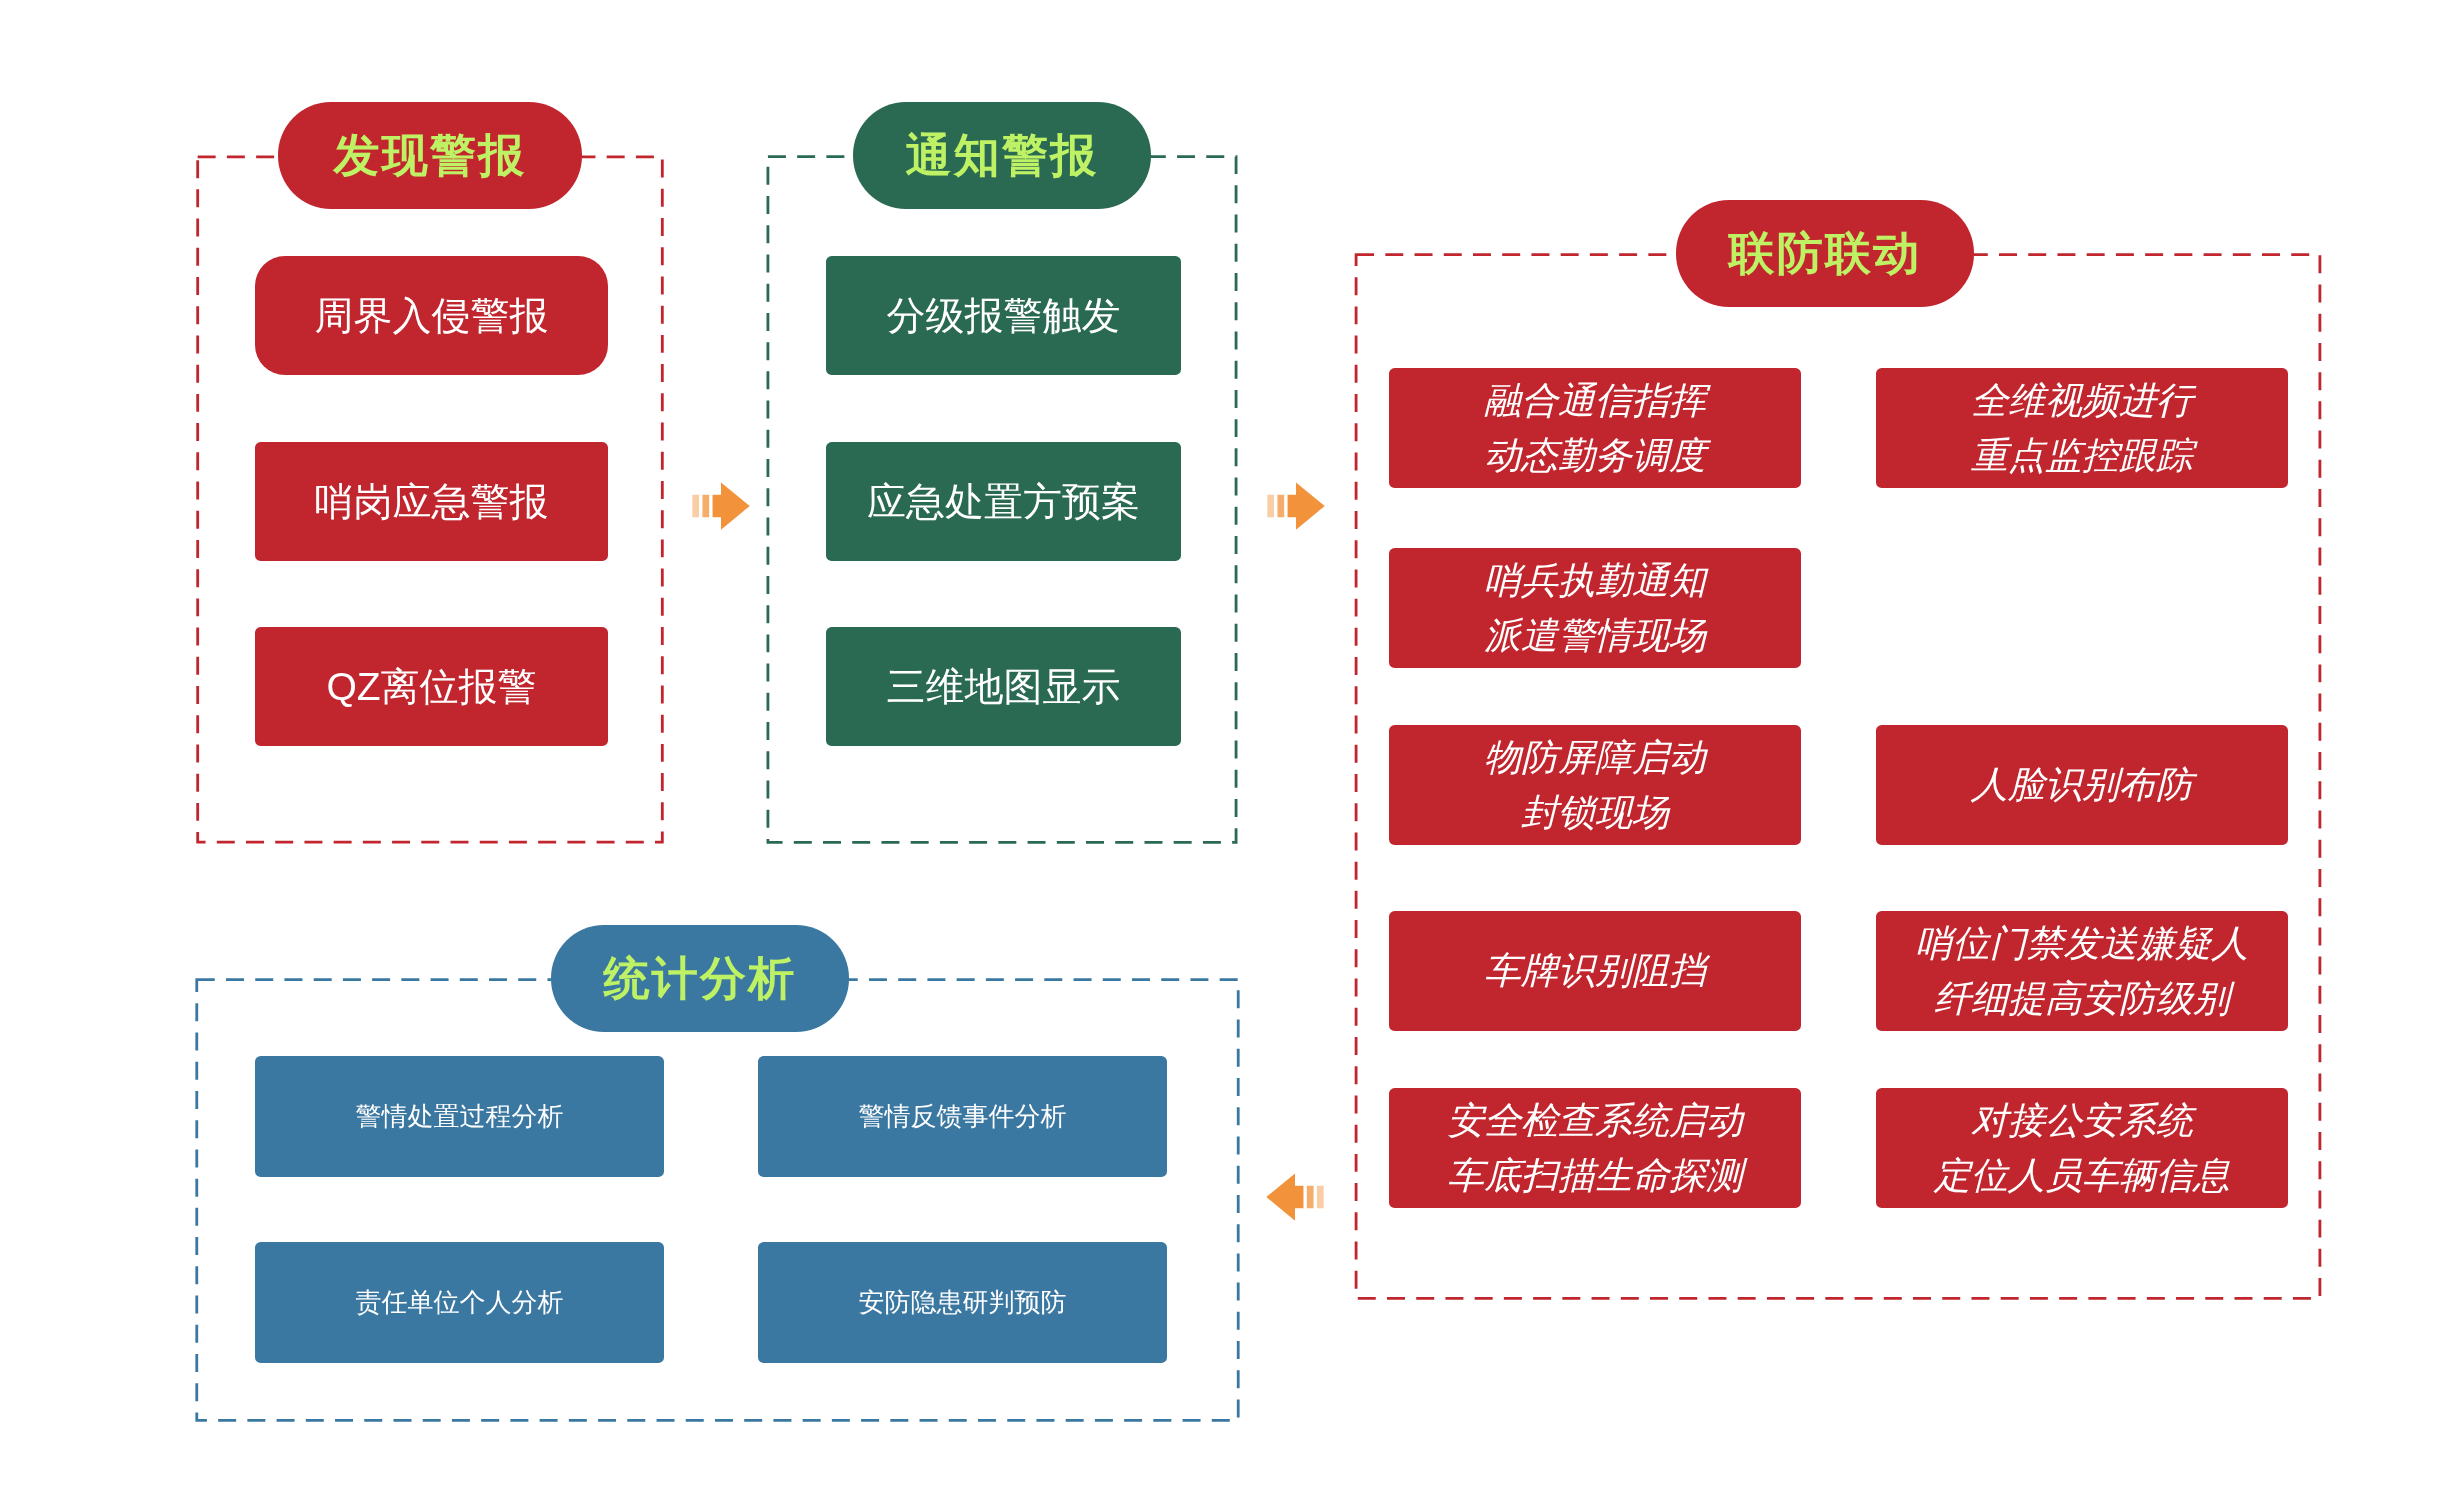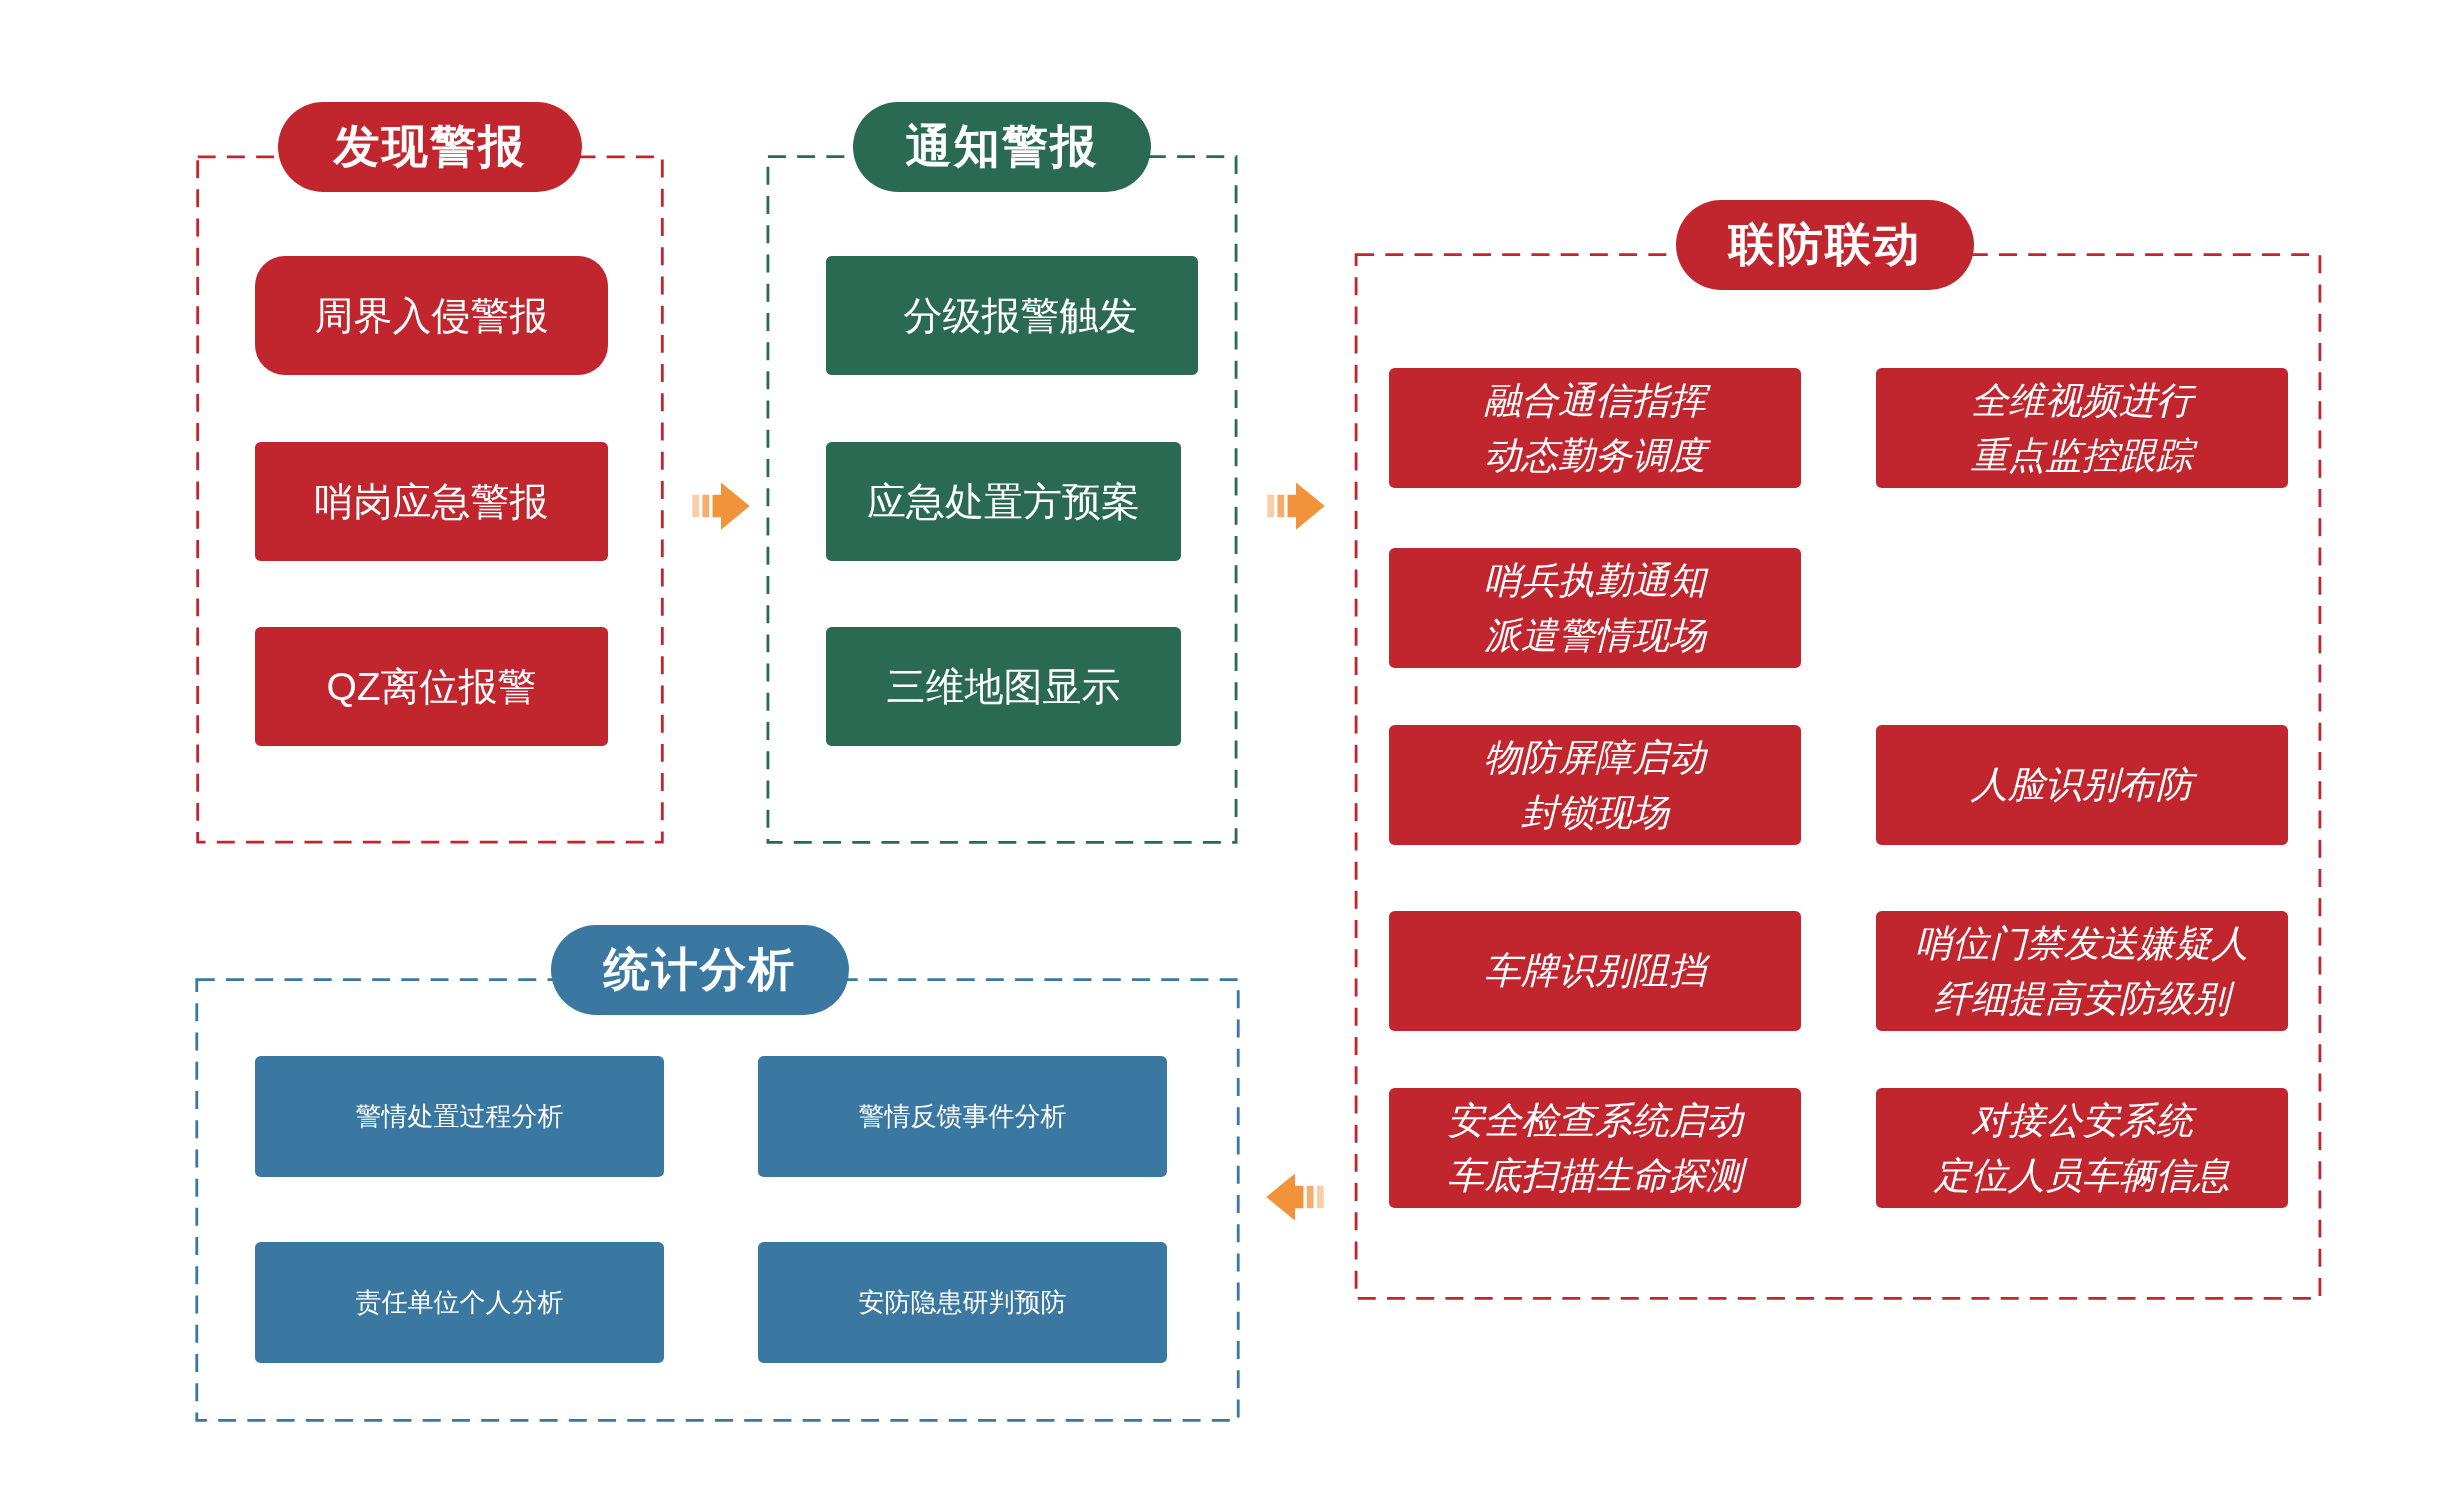--- a/index.html
+++ b/index.html
@@ -3,23 +3,23 @@
 <meta charset="utf-8">
 <style>
   html, body { margin: 0; padding: 0; background: #ffffff; }
   body { width: 2462px; height: 1493px; font-family: "Liberation Sans", sans-serif; }
   .canvas { position: relative; width: 2462px; height: 1493px; background: #ffffff; overflow: hidden; }
 
   .panel { position: absolute; }
   .panel svg.dash { position: absolute; left: 0; top: 0; pointer-events: none; }
 
   .pill {
-    position: absolute; height: 90px; border-radius: 53px;
+    position: absolute; height: 107px; border-radius: 53px;
     display: flex; align-items: center; justify-content: center;
-    color: #ffffff; font-size: 46px; font-weight: 700; letter-spacing: 2.2px;
+    color: #bef264; font-size: 46px; font-weight: 700; letter-spacing: 2.2px;
     z-index: 3; white-space: nowrap;
   }
   .box {
     position: absolute; border-radius: 5.6px;
     display: flex; align-items: center; justify-content: center; text-align: center;
     color: #ffffff; white-space: pre-line; z-index: 2;
   }
   .red-bg   { background: #C1262E; }
   .green-bg { background: #2A6A53; }
   .blue-bg  { background: #3A77A1; }
@@ -27,21 +27,21 @@
   
   #p-discover { left: 196px; top: 155px; width: 468px; height: 689px; }
   #p-discover .pill { width: 304px; left: 82px; top: -53px; }
   #p-discover .box { left: 59px; width: 353px; height: 119px; font-size: 39px; }
   #p-discover .b0 { top: 101px; border-radius: 30px; } #p-discover .b1 { top: 287px; } #p-discover .b2 { top: 472px; }
 
   
   #p-notify { left: 766px; top: 155px; width: 472px; height: 689px; }
   #p-notify .pill { width: 298px; left: 87px; top: -53px; }
   #p-notify .box { left: 60px; width: 355px; height: 119px; font-size: 39px; }
-  #p-notify .b0 { top: 101px; padding-left: 17px; } #p-notify .b1 { top: 287px; } #p-notify .b2 { top: 472px; }
+  #p-notify .b0 { top: 101px; } #p-notify .b1 { top: 287px; } #p-notify .b2 { top: 472px; }
 
   
   #p-joint { left: 1354px; top: 253px; width: 968px; height: 1047px; }
   #p-joint .pill { width: 298px; left: 322px; top: -53px; }
   #p-joint .box { width: 412px; height: 120px; font-size: 37px; line-height: 1.5; font-style: italic; }
   #p-joint .c0 { left: 35px; } #p-joint .c1 { left: 522px; }
   #p-joint .r0 { top: 115px; } #p-joint .r1 { top: 295px; } #p-joint .r2 { top: 472px; }
   #p-joint .r3 { top: 658px; } #p-joint .r4 { top: 835px; }
 
   

